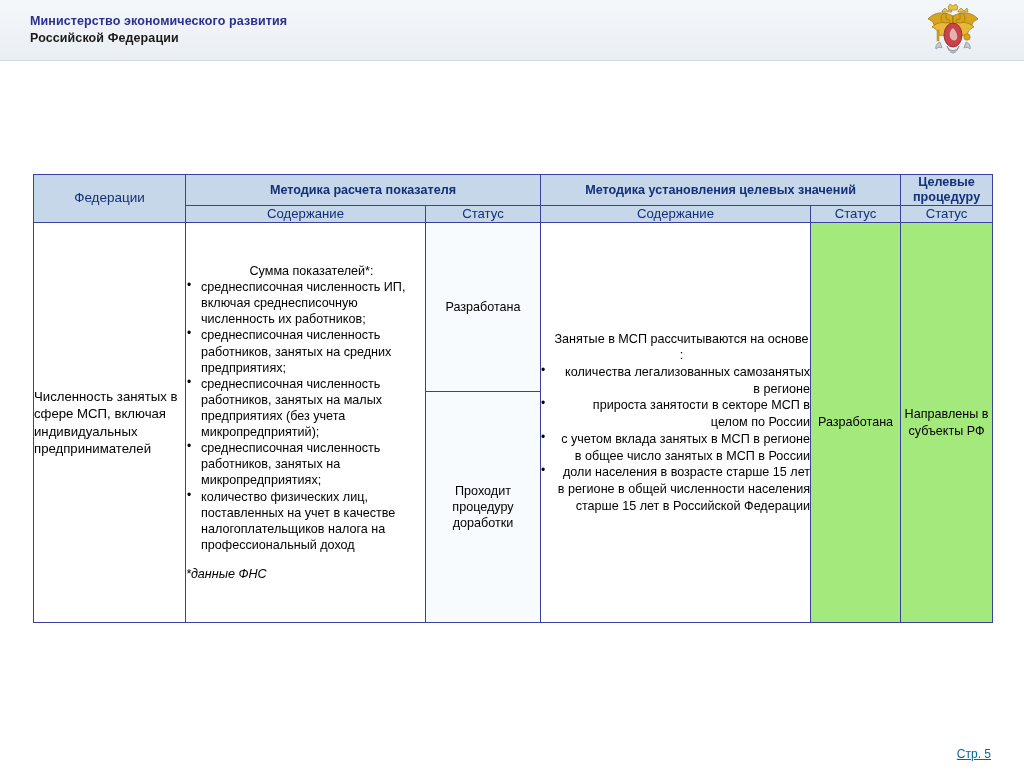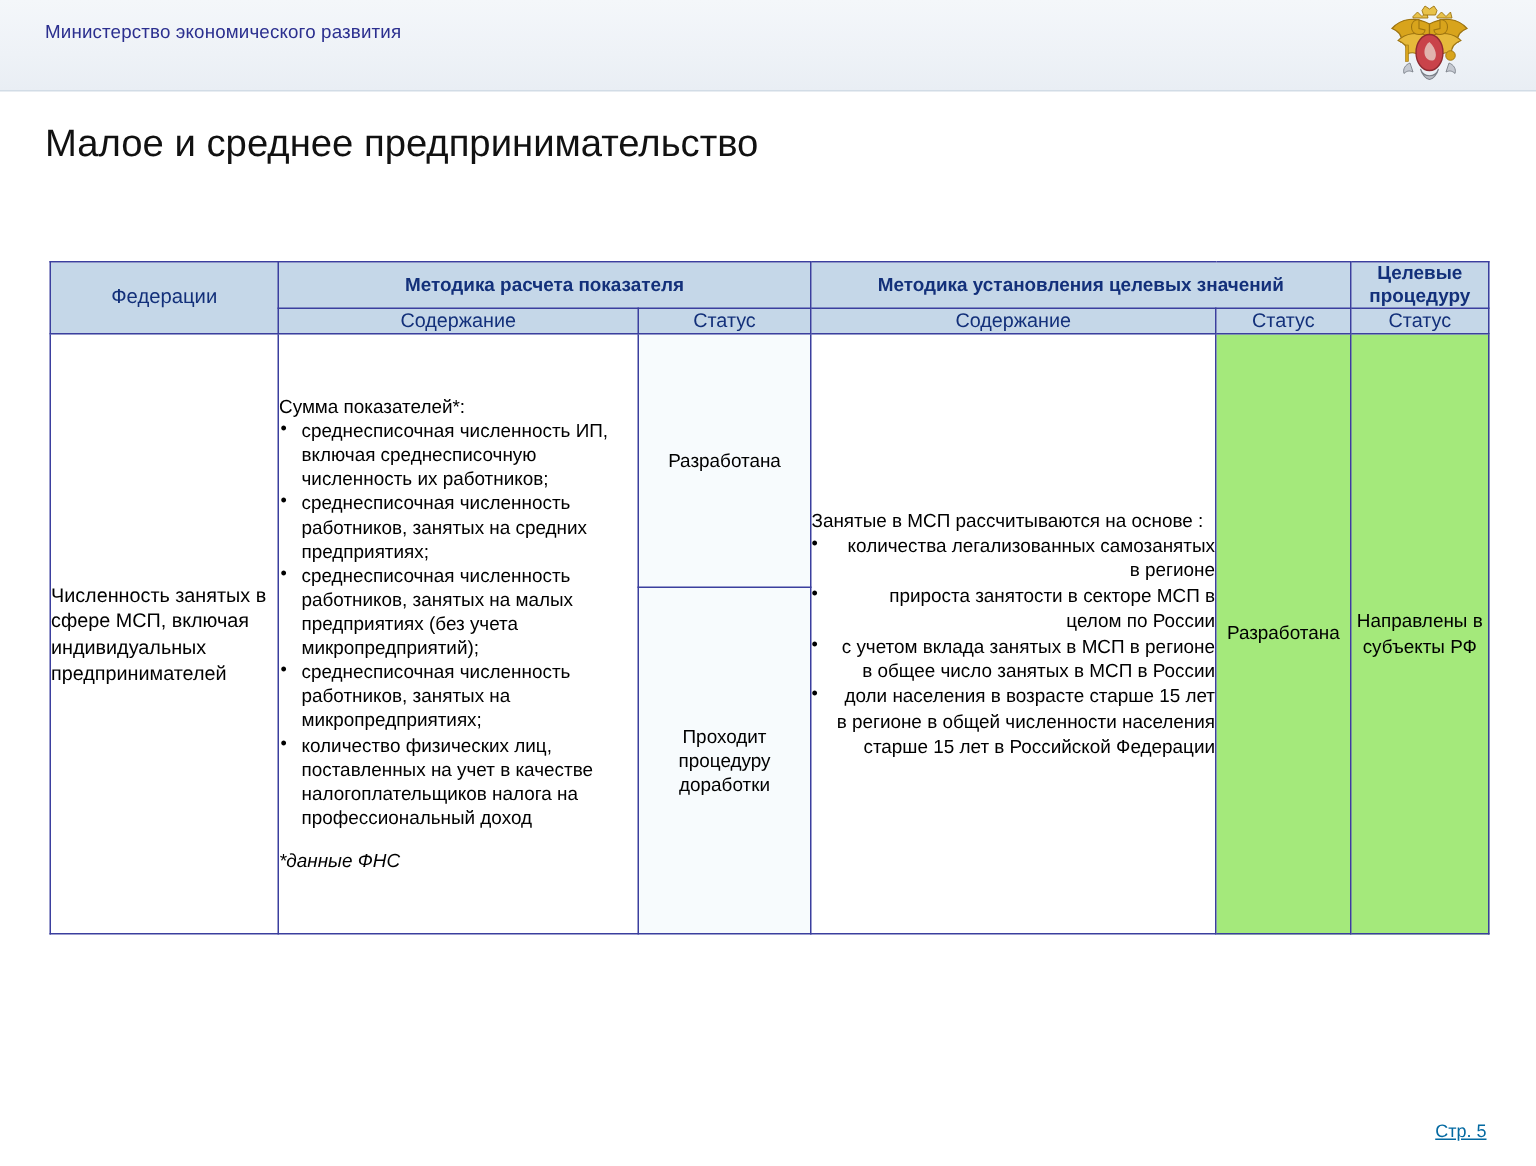--- a/index.html
+++ b/index.html
@@ -28,21 +28,21 @@
     border-bottom: 1px solid #d2dce6;
   }
   .banner-left {
     position: absolute;
     left: 30px;
     top: 13px;
     line-height: 1.32;
   }
   .ministry-line1 {
     font-size: 12.5px;
-    font-weight: normal;
+    font-weight: bold;
     color: #2b2f8f;
     letter-spacing: 0.1px;
     white-space: nowrap;
   }
   .ministry-line2 {
     font-size: 12.5px;
     font-weight: bold;
     color: #1a1a1a;
     letter-spacing: 0.1px;
     white-space: nowrap;
@@ -175,21 +175,21 @@
     line-height: 1.28;
   }
   ul.bl > li::before {
     content: "\2022";
     position: absolute;
     left: 1px;
     top: -1px;
     font-size: 12px;
     line-height: 1.28;
   }
-  .lead-line { margin: 0 0 0 0; }
+  .lead-line { margin: 0 0 0 12px; text-align: center; }
   .fns-note {
     font-style: italic;
     margin-top: 13px;
   }
   ul.bl2 {
     list-style: none;
     margin: 0;
     padding: 0;
     text-align: right;
   }
@@ -217,20 +217,21 @@
     color: #0369a1;
     text-decoration: underline;
   }
 </style>
 </head>
 <body>
 
 <div class="top-banner">
   <div class="banner-left">
     <div class="ministry-line1">Министерство экономического развития</div>
+    <div class="ministry-line2">Российской Федерации</div>
   </div>
 
   <div class="emblem-wrap">
     <svg viewBox="0 0 66 62" width="66" height="62" aria-hidden="true">
 
       <path d="M33 14 C24 9 14 10 8 17 C13 19 15 22 14 26 C19 25 22 27 23 31 C27 28 30 29 33 32 Z" fill="#d8a41c" stroke="#9c7310" stroke-width="0.8"></path>
       <path d="M33 14 C42 9 52 10 58 17 C53 19 51 22 52 26 C47 25 44 27 43 31 C39 28 36 29 33 32 Z" fill="#d8a41c" stroke="#9c7310" stroke-width="0.8"></path>
       <path d="M33 22 C25 19 17 20 12 25 C17 27 19 30 18 34 C23 32 26 34 27 38 C30 35 31 34 33 34 Z" fill="#e6b93a" stroke="#9c7310" stroke-width="0.7"></path>
       <path d="M33 22 C41 19 49 20 54 25 C49 27 47 30 48 34 C43 32 40 34 39 38 C36 35 35 34 33 34 Z" fill="#e6b93a" stroke="#9c7310" stroke-width="0.7"></path>
 
@@ -250,21 +251,20 @@
       <path d="M20 40 c-3 1 -5 4 -4 7 c2 -2 4 -2 6 -1 z" fill="#c5c9d1" stroke="#7b8089" stroke-width="0.6"></path>
       <path d="M46 40 c3 1 5 4 4 7 c-2 -2 -4 -2 -6 -1 z" fill="#c5c9d1" stroke="#7b8089" stroke-width="0.6"></path>
 
       <circle cx="47" cy="35" r="3.2" fill="#d8a41c" stroke="#9c7310" stroke-width="0.6"></circle>
       <rect x="17" y="28" width="2" height="11" fill="#d8a41c" stroke="#9c7310" stroke-width="0.4"></rect>
     </svg>
   </div>
 </div>
 
 <div class="title-block">
-  <div class="slide-title">Малое и среднее предпринимательство</div>
 </div>
 
 <div class="table-wrap">
   <table class="grid">
     <colgroup>
       <col style="width:152px">
       <col style="width:240px">
       <col style="width:115px">
       <col style="width:270px">
       <col style="width:90px">

